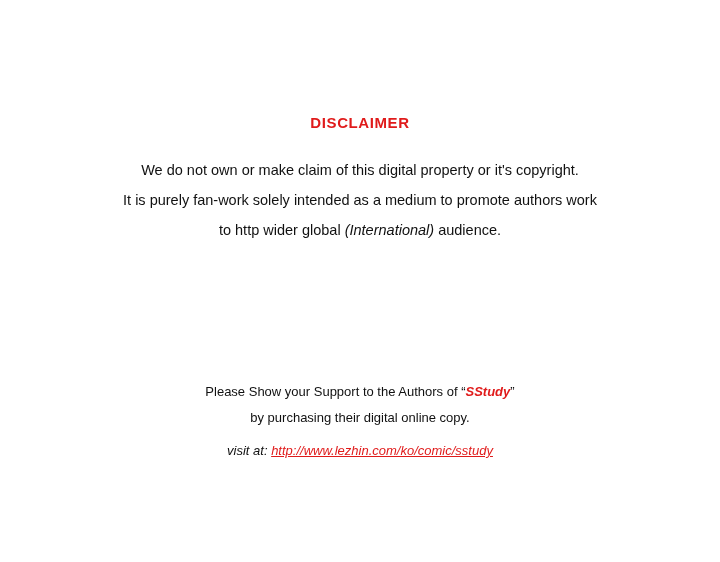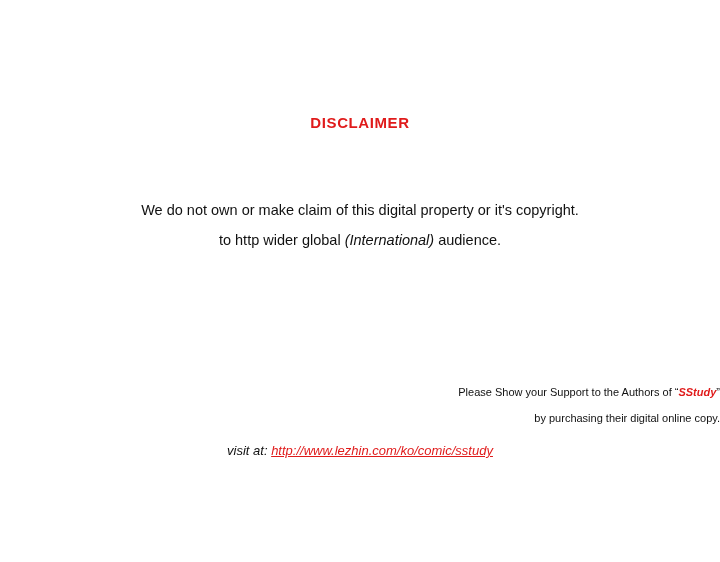--- a/index.html
+++ b/index.html
@@ -33,36 +33,35 @@
   }
   .disclaimer-body {
     position: absolute;
     top: 155px;
     left: 0;
     width: 720px;
     text-align: center;
     font-size: 14.5px;
     line-height: 30px;
     color: #111111;
-    margin-top: 40px;
   }
   .disclaimer-body .line {
     display: block;
     white-space: nowrap;
   }
   .disclaimer-body em {
     font-style: italic;
   }
   .support-block {
     position: absolute;
     top: 379px;
     left: 0;
     width: 720px;
-    text-align: right;
-    font-size: 11px;
+    text-align: center;
+    font-size: 13px;
     line-height: 26px;
     color: #111111;
   }
   .support-block .line {
     display: block;
     white-space: nowrap;
   }
   .brand {
     color: #e01b1b;
     font-style: italic;
@@ -85,20 +84,21 @@
 </style>
 </head>
 <body>
 
 <div class="page">
 
   <div class="disclaimer-title">DISCLAIMER</div>
 
   <div class="disclaimer-body">
     <span class="line">We do not own or make claim of this digital property or it's copyright.</span>
+    <span class="line">It is purely fan-work solely intended as a medium to promote authors work</span>
     <span class="line"><span>to http wider global </span><em>(International)</em><span> audience.</span></span>
   </div>
 
   <div class="support-block">
     <span class="line"><span>Please Show your Support to the Authors of “</span><span class="brand">SStudy</span><span>”</span></span>
     <span class="line">by purchasing their digital online copy.</span>
   </div>
 
   <div class="visit-row"><span>visit at: </span><span class="url">http://www.lezhin.com/ko/comic/sstudy</span></div>
 

